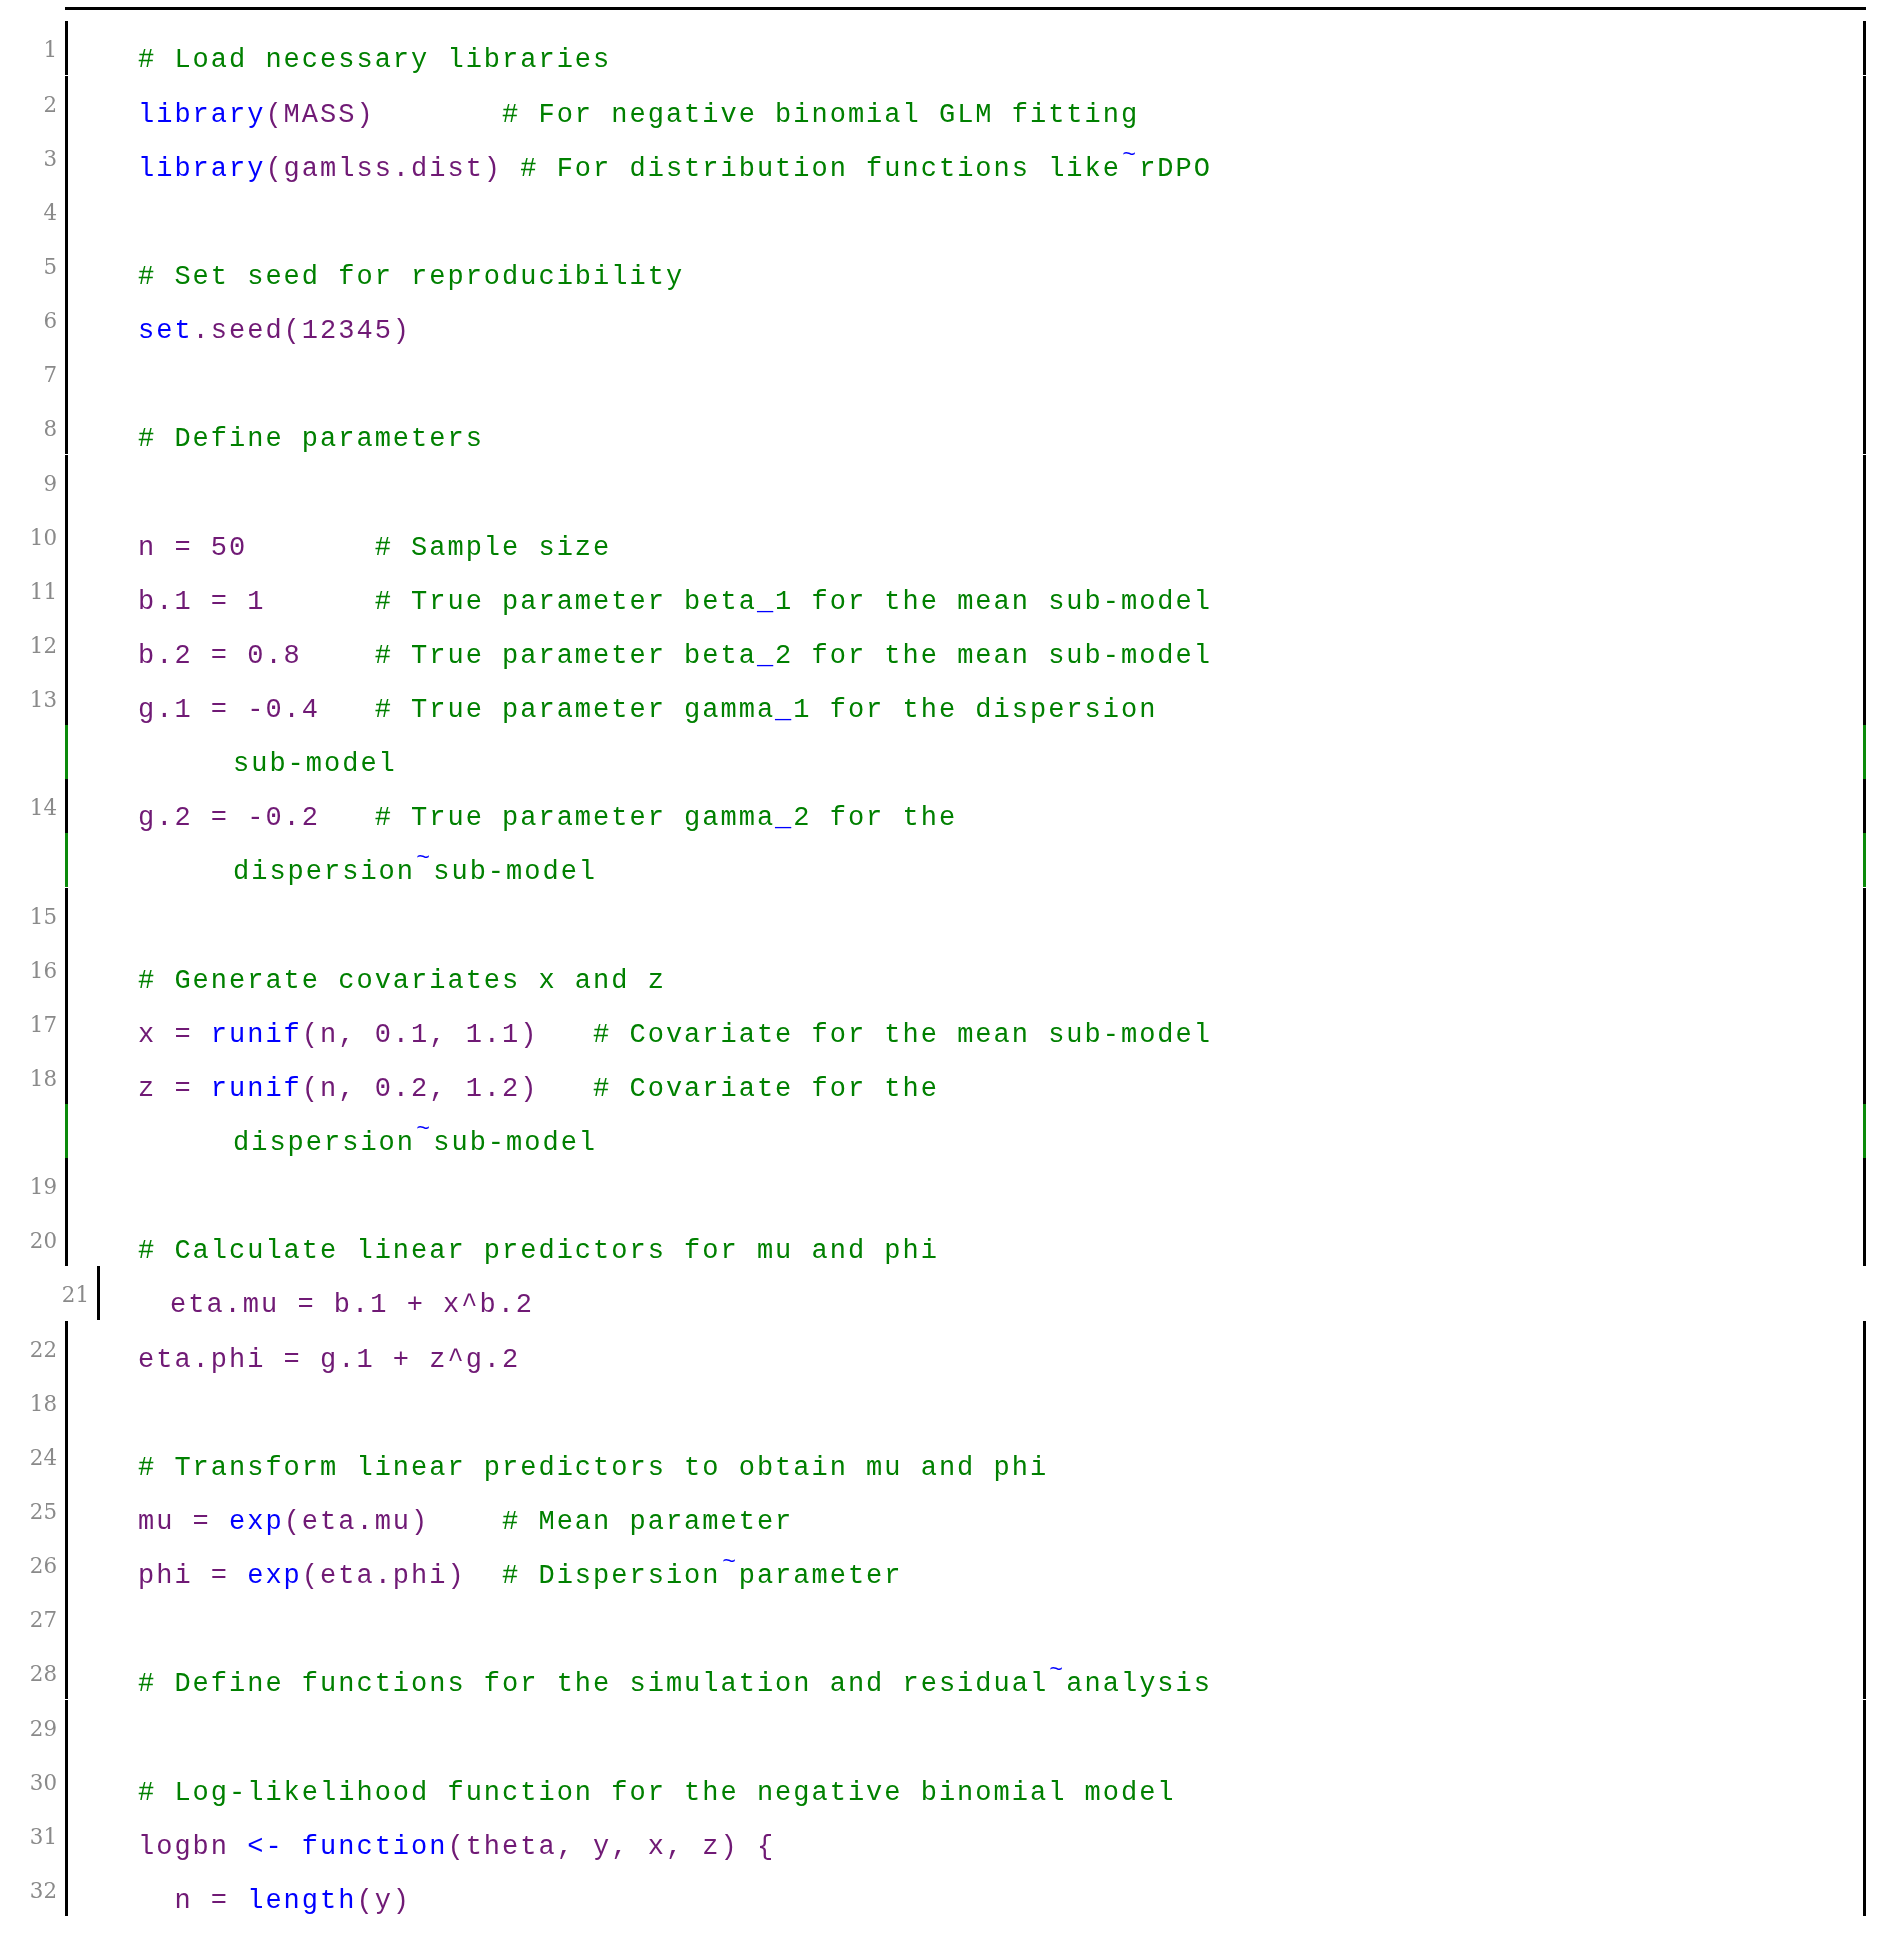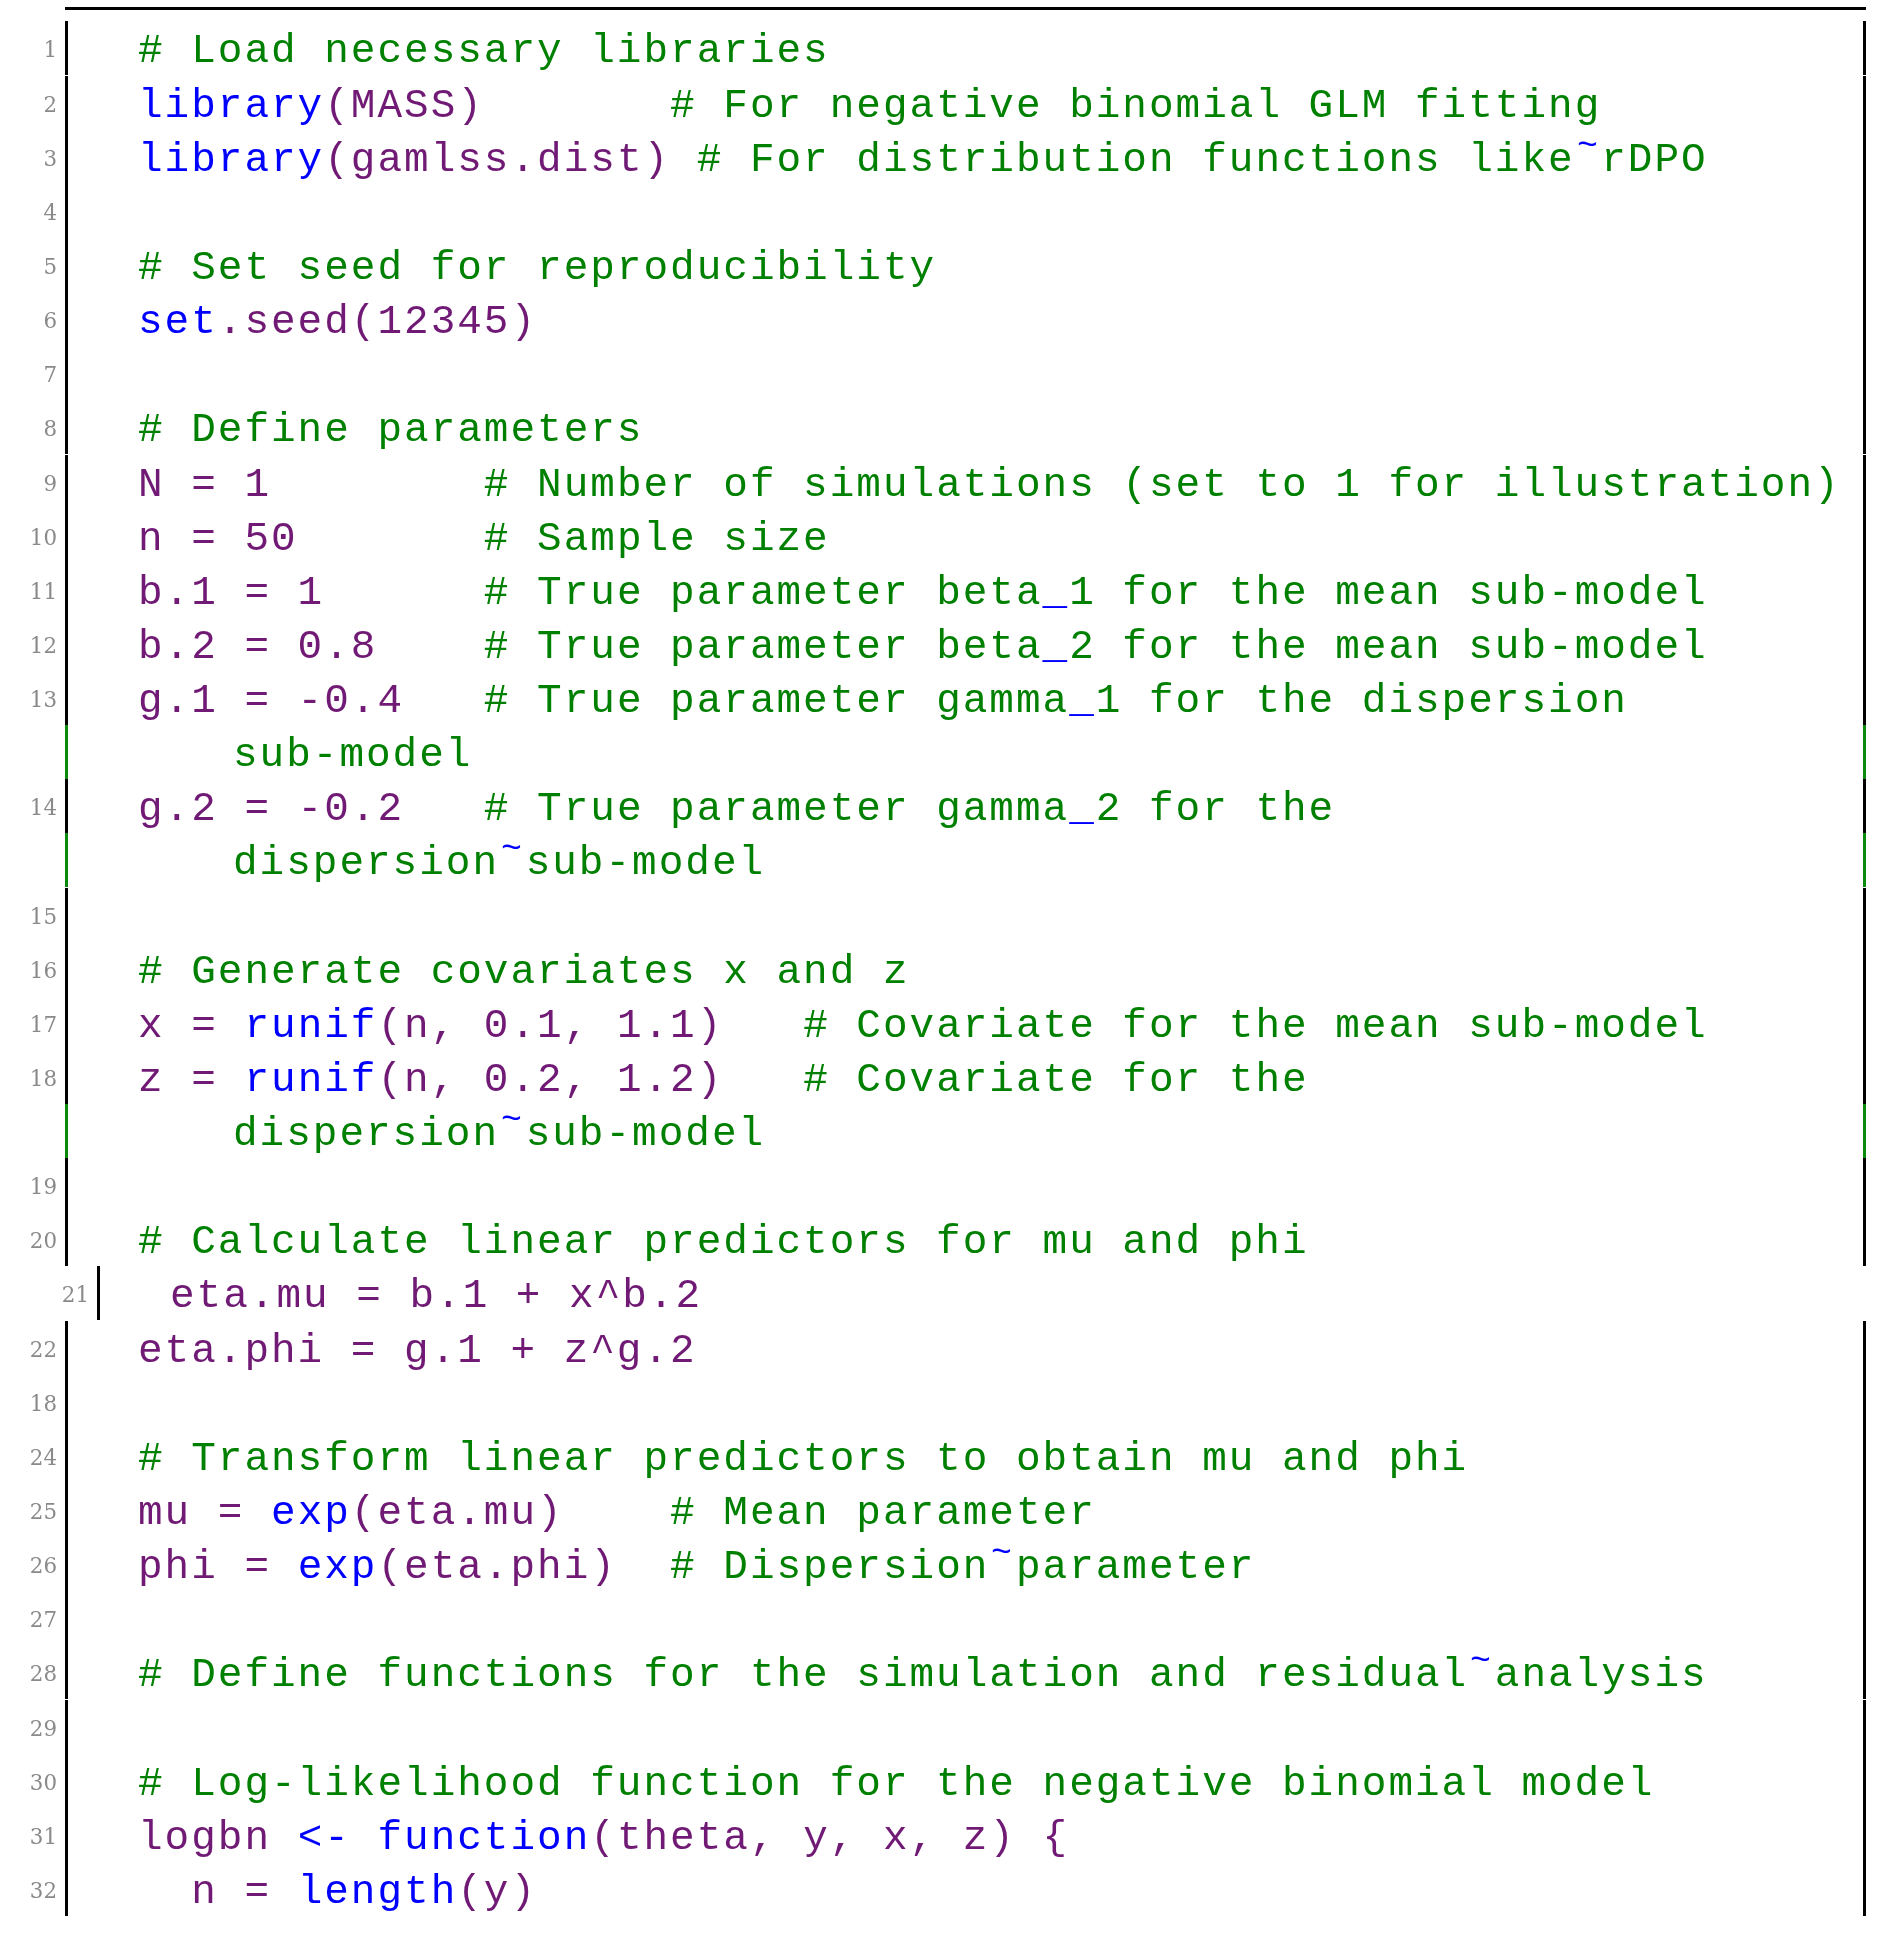--- a/index.html
+++ b/index.html
@@ -12,23 +12,23 @@
   .rbar { left: 1863px; }
   .row.cont .lbar, .row.cont .rbar { background: #0a8a0a; }
   .lineno {
     position: absolute; left: 0; width: 57px; top: 0;
     text-align: right; color: #8a8a8a;
     font-family: "DejaVu Serif", "Liberation Serif", serif;
     font-size: 21.4px; line-height: 54px; height: 54px;
     transform: translateY(2.3px);
   }
   .code {
-    position: absolute; left: 138px; top: 3px; white-space: pre;
+    position: absolute; left: 138px; top: 12px; white-space: pre;
     font-family: "Liberation Mono", "DejaVu Sans Mono", monospace;
-    font-size: 41px; line-height: 54px; height: 54px;
+    font-size: 27px; line-height: 54px; height: 54px;
     letter-spacing: 2px; color: #000;
   }
   .row.cont .code { left: 233px; text-align: right; }
   .tok-comment { color: #008000; }
   .tok-keyword { color: #0000ff; }
   .tok-special { color: #0000ff; }
   .tok-tilde { color: #0000ff; display: inline-block; transform: translateY(-13.5px) scale(0.85); }
   .tok-plain { color: #701a75; }
 </style>
 </head>
@@ -80,21 +80,20 @@
   </div>
     <div class="row" style="top: 400px;">
     <div class="lbar"></div>
     <div class="lineno">8</div>
     <div class="code"><span class="tok-comment"># Define parameters</span></div>
     <div class="rbar"></div>
   </div>
     <div class="row" style="top: 455px;">
     <div class="lbar"></div>
     <div class="lineno">9</div>
-    <div class="code"><span class="tok-plain">N = 1        </span><span class="tok-comment"># Number of simulations (set to 1 for illustration)</span></div>
     <div class="rbar"></div>
   </div>
     <div class="row" style="top: 509px;">
     <div class="lbar"></div>
     <div class="lineno">10</div>
     <div class="code"><span class="tok-plain">n = 50       </span><span class="tok-comment"># Sample size</span></div>
     <div class="rbar"></div>
   </div>
     <div class="row" style="top: 563px;">
     <div class="lbar"></div>

